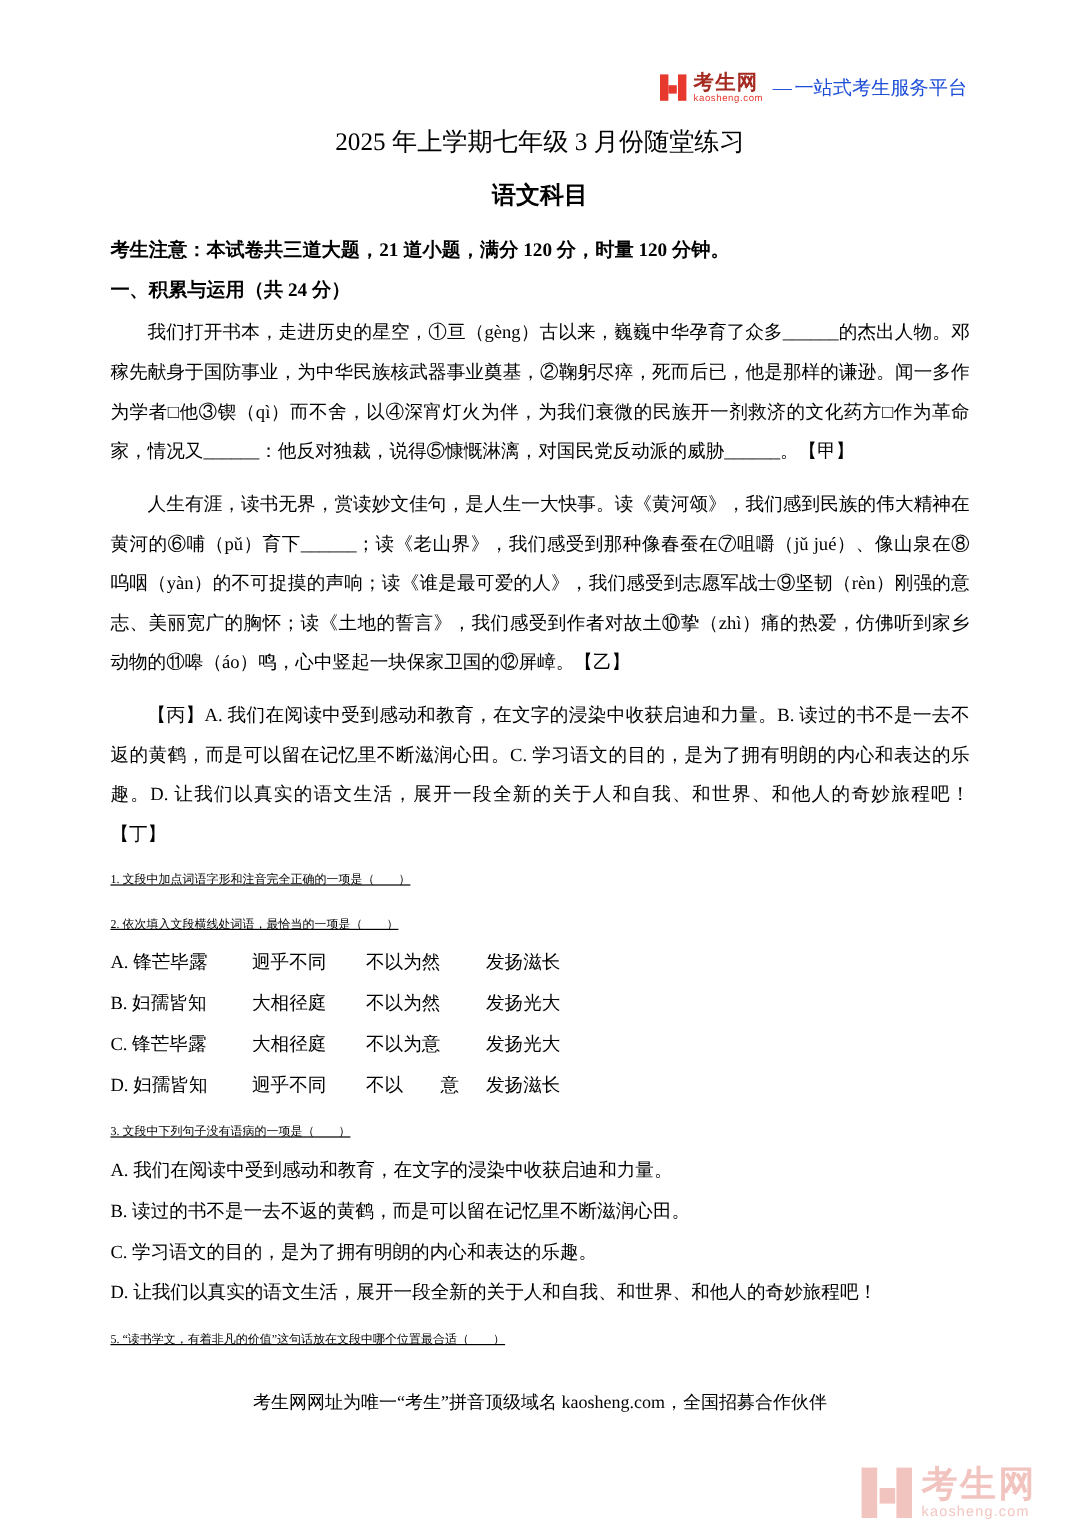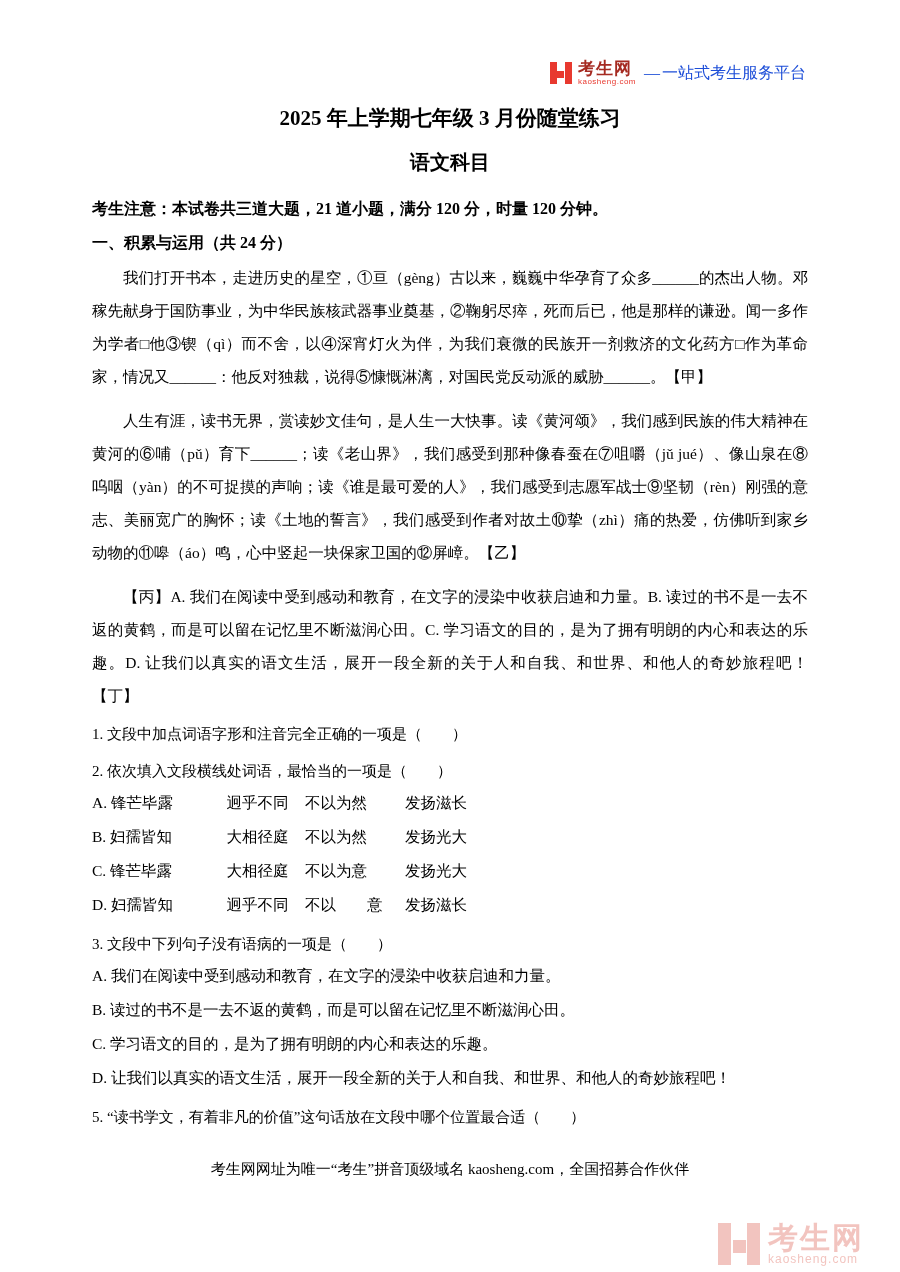--- a/index.html
+++ b/index.html
@@ -27,43 +27,43 @@
   }
   .brand-icon .bi-l { left:0; } .brand-icon .bi-r { right:0; }
   .brand-icon .bi-m { position:absolute; left:7.5px; top:9px; width:7px; height:7px; background:#e8392f; }
   .brand-text { display:flex; flex-direction:column; line-height:1.05; margin-right:8px; }
   .brand-name { font-size:17px; font-weight:bold; color:#a52a21; letter-spacing:1px; }
   .brand-domain { font-size:8px; color:#e8392f; letter-spacing:0.5px; }
   .brand-tagline { font-size:16px; color:#1d4ed8; white-space:nowrap;font-family:Liberation Serif, serif; }
   .brand-tagline .dash { margin-right:2px; }
 
   
-  .doc-title { padding-top:104px; text-align:center; font-size:21px; font-weight:bold; }
+  .doc-title { padding-top:104px; text-align:center; font-size:21px; font-weight:normal; }
   .doc-subject { margin-top:17px; text-align:center; font-size:20px; font-weight:bold; }
   .notice { margin-top:21px; font-size:16px; font-weight:bold; line-height:1.5; }
   .sec-heading { margin-top:9px; font-size:16px; font-weight:bold; line-height:1.6; }
 
   
   .para {
     margin-top:5px;
     font-size:15.5px;
     line-height:33px;
     text-align:justify;
     text-indent:2em;
   }
   .para + .para { margin-top:11px; }
 
   
-  .q-stem { margin-top:7px; font-size:15px; line-height:30px; }
+  .q-stem { margin-top:7px; font-size:10px; line-height:30px;text-decoration:underline; }
   .q1-opts { display:flex; margin-top:5px; font-size:15.5px; line-height:28px; }
   .q1-opt { width:25%; }
   .idiom-row { font-size:15.5px; line-height:34px; }
   .idiom-row .oc { display:inline-block; }
   .idiom-row .oc1 { width:118px; }
-  .idiom-row .oc2 { width:95px;text-align:center; }
+  .idiom-row .oc2 { width:95px; }
   .idiom-row .oc3 { width:100px; }
   .sent-opt { font-size:15.5px; line-height:34px; }
 
   
   .footer { margin-top:26px; text-align:center; font-size:15px; line-height:1.5; }
 
   
   .watermark {
     position:absolute; right:26px; bottom:6px;
     display:flex; align-items:center;

